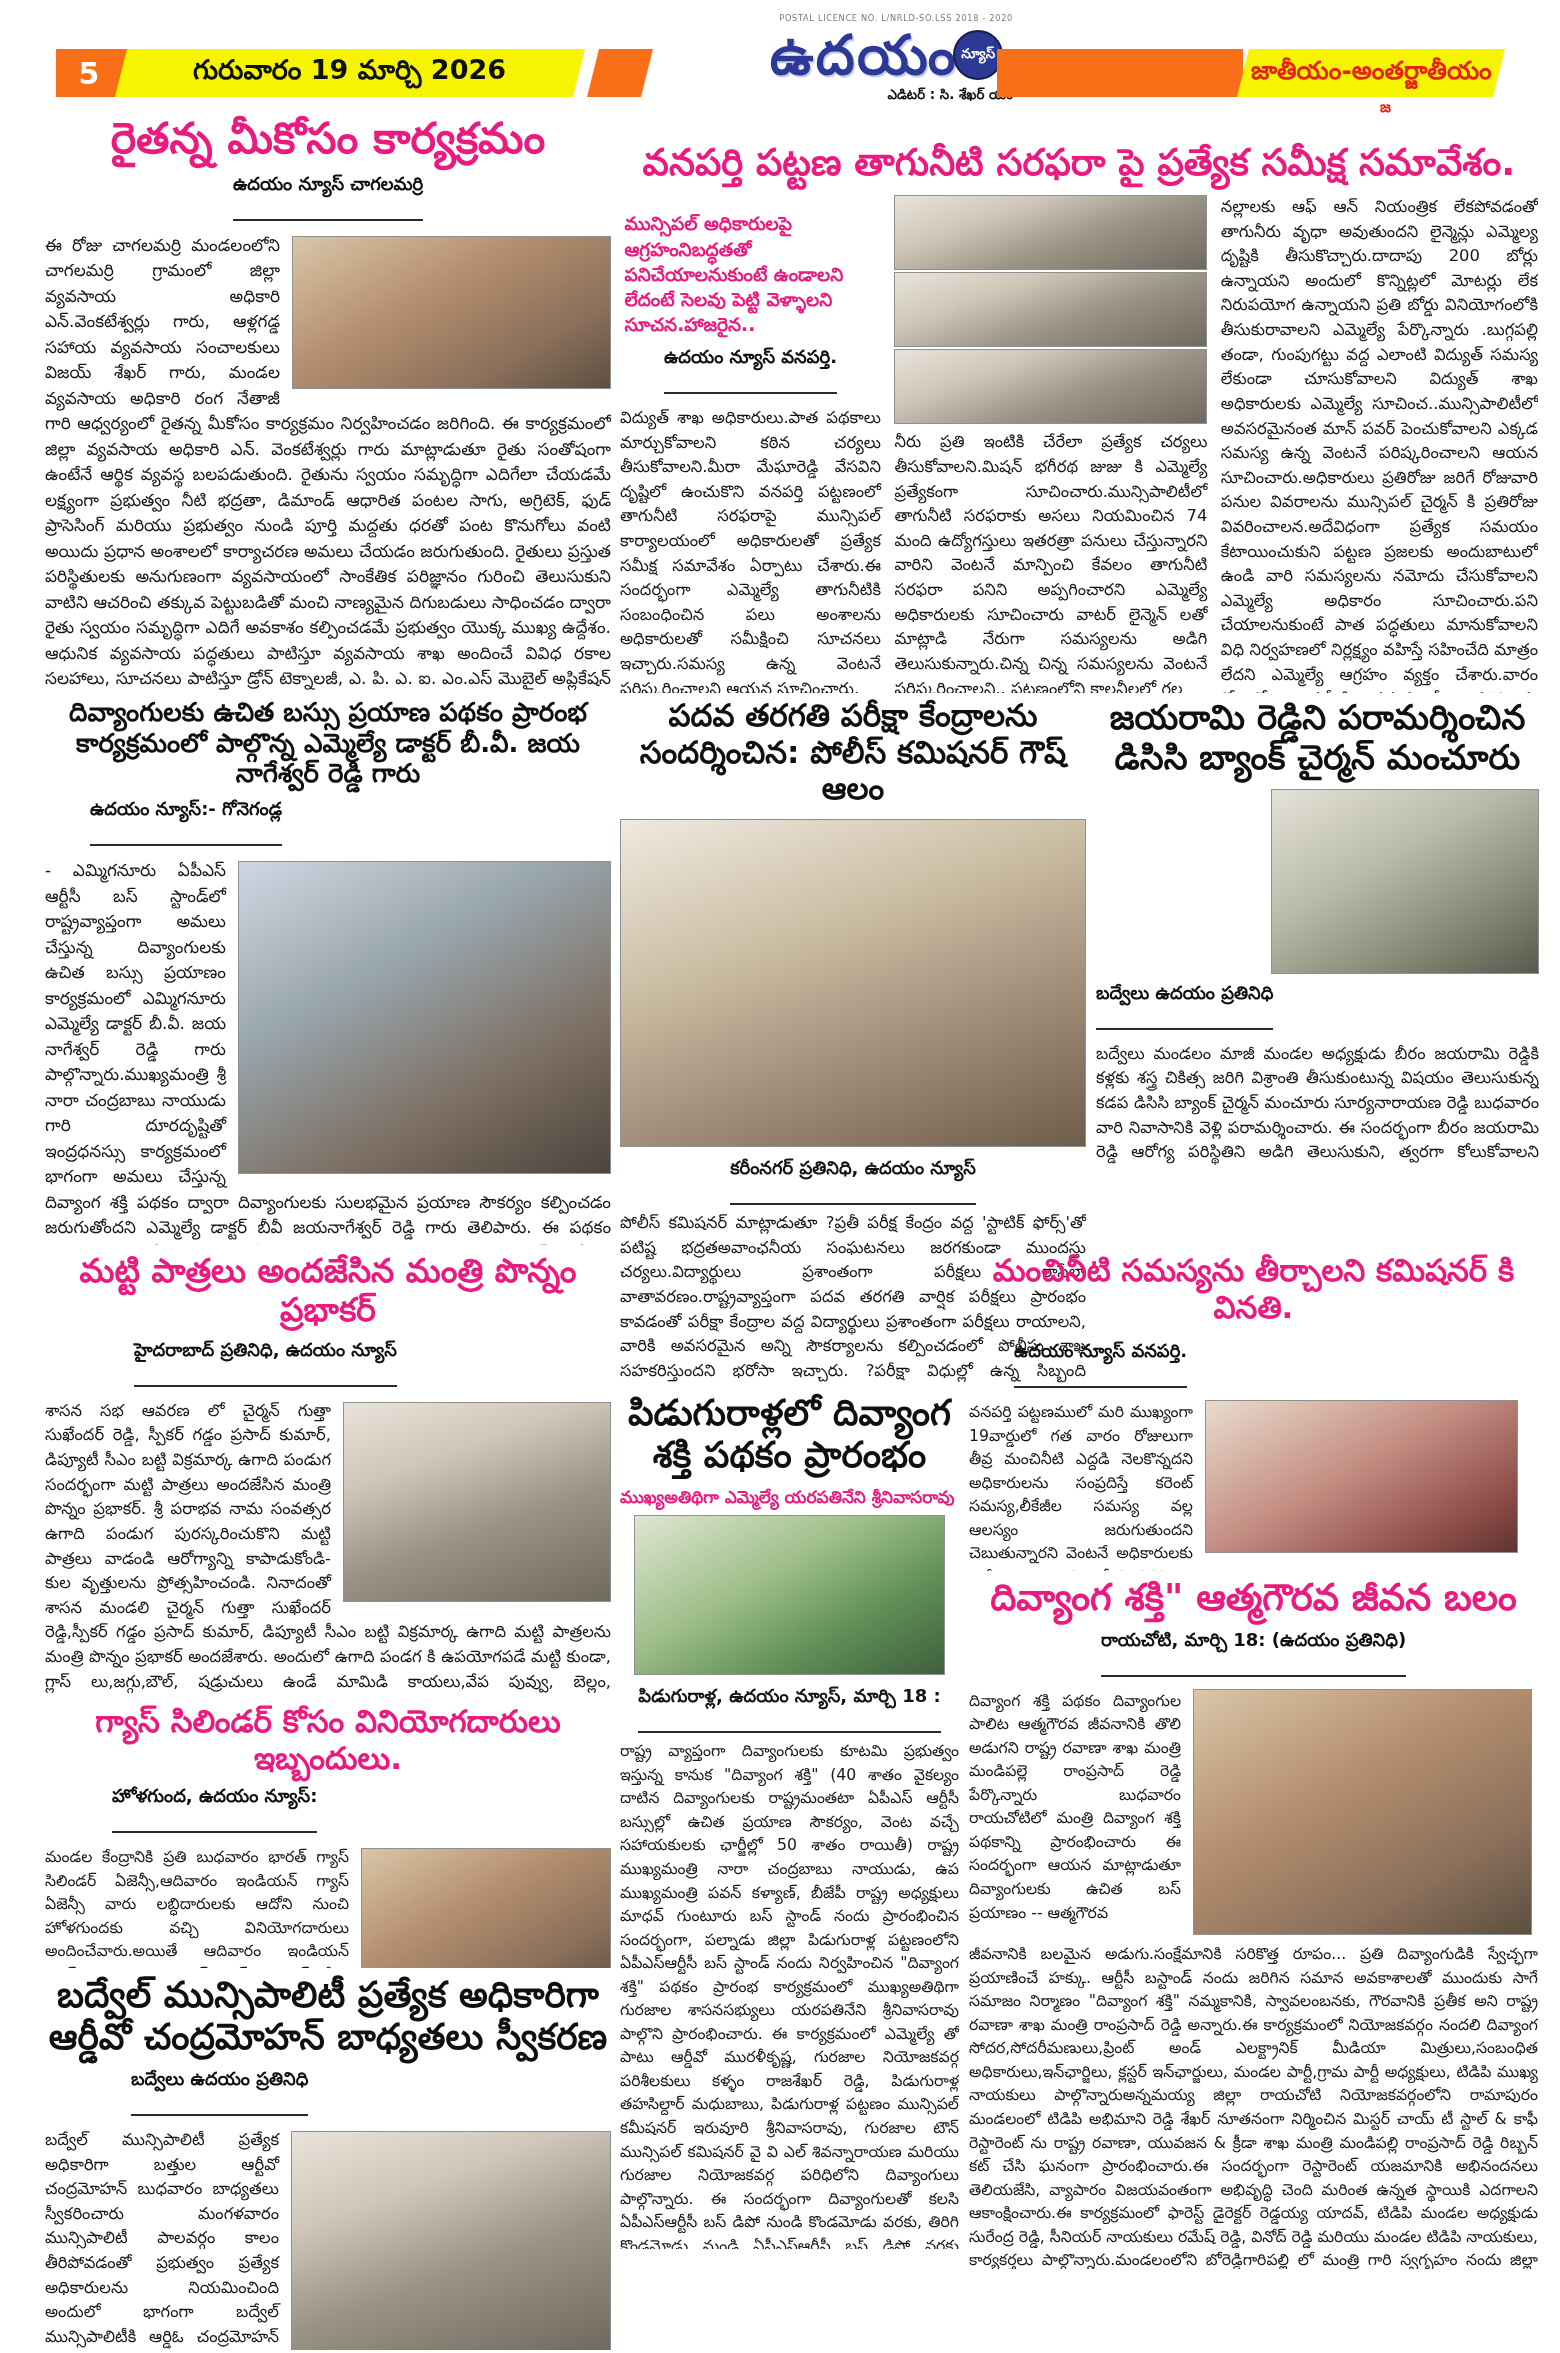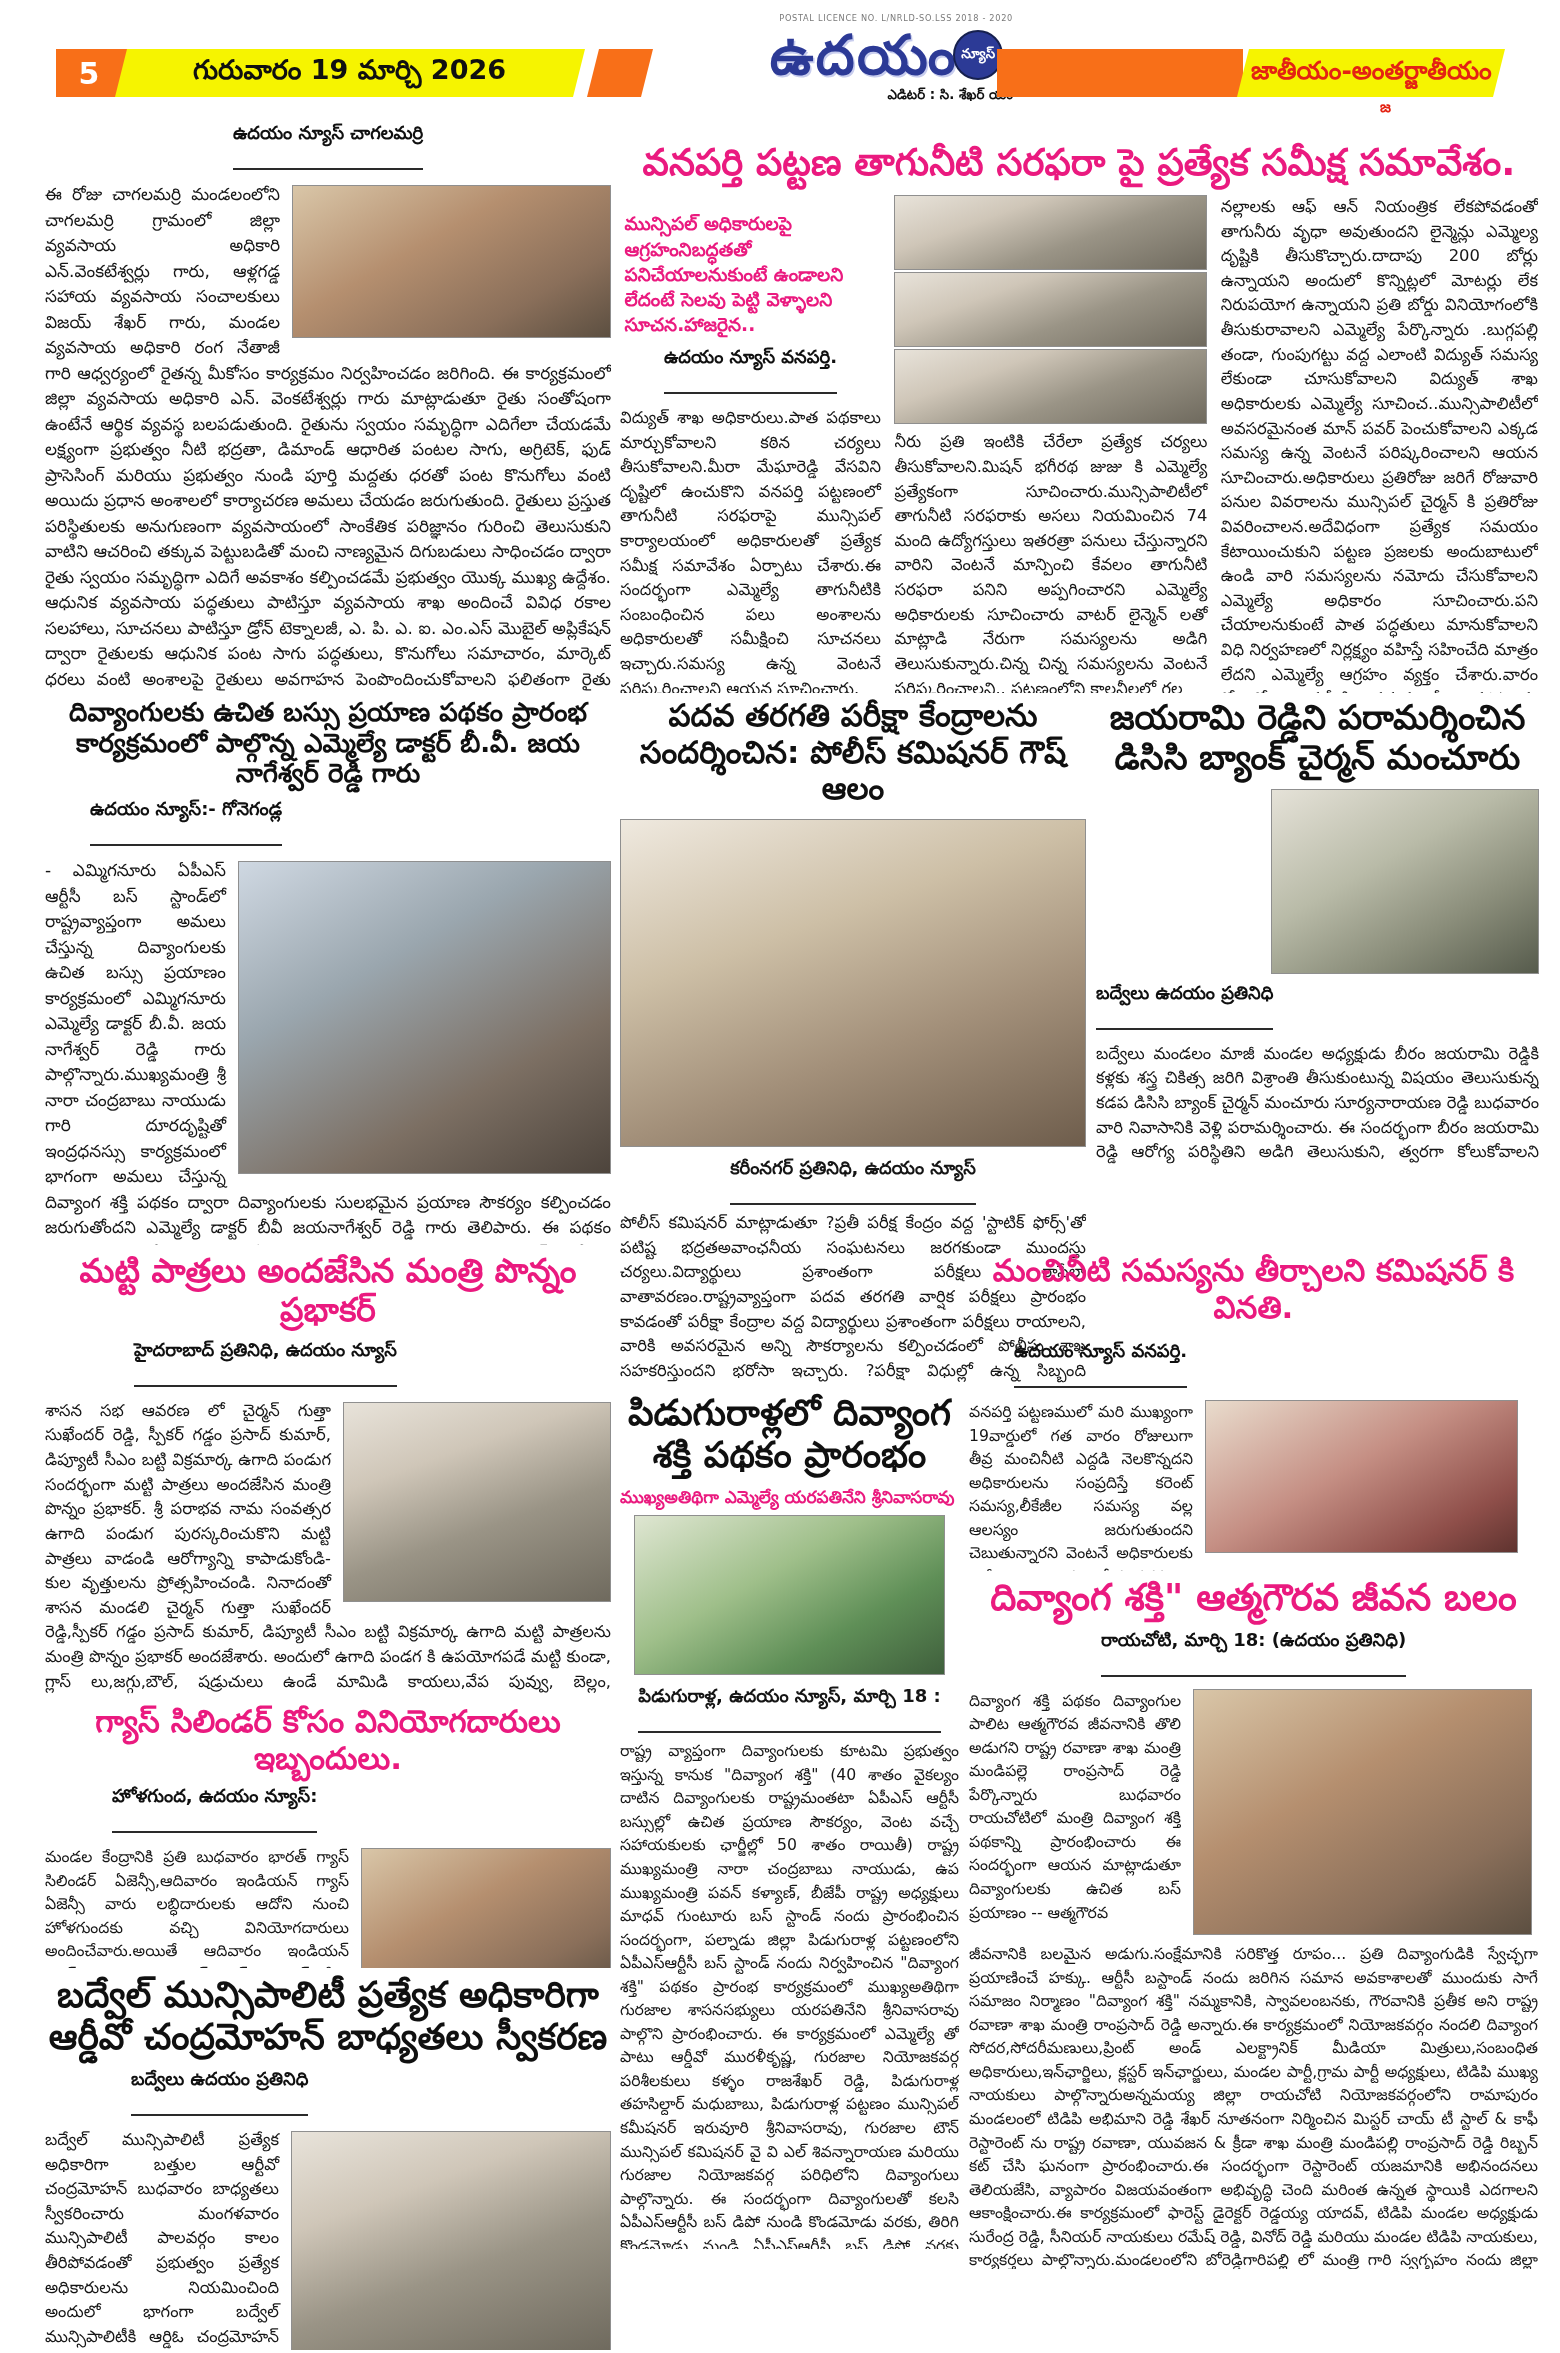--- a/index.html
+++ b/index.html
@@ -74,20 +74,21 @@
     <div class="editor">ఎడిటర్ : సి. శేఖర్ యం</div>
   </div>
 
   <div class="orange-rect" style="left:997px;top:49px;width:246px;height:48px;"></div>
   <div class="band yellow" style="left:1243px;top:49px;width:256px;">
     <span class="unskew section-text">జాతీయం-అంతర్జాతీయం</span>
   </div>
   <div class="section-mark" style="left:1380px;top:98px;">జ</div>
 
   <div class="art" style="left:45px;top:113px;width:566px;height:581px;">
+    <div class="hl pink" style="font-size:43px;">రైతన్న మీకోసం కార్యక్రమం</div>
     <div class="by center"><span class="u">ఉదయం న్యూస్ చాగలమర్రి</span></div>
     <div class="bd">
       <div class="ph ph-crowd fl-r" style="width:319px;height:153px;"></div>
       <span>ఈ రోజు చాగలమర్రి మండలంలోని చాగలమర్రి గ్రామంలో జిల్లా వ్యవసాయ అధికారి ఎన్.వెంకటేశ్వర్లు గారు, ఆళ్లగడ్డ సహాయ వ్యవసాయ సంచాలకులు విజయ్ శేఖర్ గారు, మండల వ్యవసాయ అధికారి రంగ నేతాజీ గారి ఆధ్వర్యంలో రైతన్న మీకోసం కార్యక్రమం నిర్వహించడం జరిగింది. ఈ కార్యక్రమంలో జిల్లా వ్యవసాయ అధికారి ఎన్. వెంకటేశ్వర్లు గారు మాట్లాడుతూ రైతు సంతోషంగా ఉంటేనే ఆర్థిక వ్యవస్థ బలపడుతుంది. రైతును స్వయం సమృద్ధిగా ఎదిగేలా చేయడమే లక్ష్యంగా ప్రభుత్వం నీటి భద్రతా, డిమాండ్ ఆధారిత పంటల సాగు, అగ్రిటెక్, ఫుడ్ ప్రాసెసింగ్ మరియు ప్రభుత్వం నుండి పూర్తి మద్దతు ధరతో పంట కొనుగోలు వంటి అయిదు ప్రధాన అంశాలలో కార్యాచరణ అమలు చేయడం జరుగుతుంది. రైతులు ప్రస్తుత పరిస్థితులకు అనుగుణంగా వ్యవసాయంలో సాంకేతిక పరిజ్ఞానం గురించి తెలుసుకుని వాటిని ఆచరించి తక్కువ పెట్టుబడితో మంచి నాణ్యమైన దిగుబడులు సాధించడం ద్వారా రైతు స్వయం సమృద్ధిగా ఎదిగే అవకాశం కల్పించడమే ప్రభుత్వం యొక్క ముఖ్య ఉద్దేశం. ఆధునిక వ్యవసాయ పద్ధతులు పాటిస్తూ వ్యవసాయ శాఖ అందించే వివిధ రకాల సలహాలు, సూచనలు పాటిస్తూ డ్రోన్ టెక్నాలజీ, ఎ. పి. ఎ. ఐ. ఎం.ఎస్ మొబైల్ అప్లికేషన్ ద్వారా రైతులకు ఆధునిక పంట సాగు పద్ధతులు, కొనుగోలు సమాచారం, మార్కెట్ ధరలు వంటి అంశాలపై రైతులు అవగాహన పెంపొందించుకోవాలని ఫలితంగా రైతు కేవలం ఉత్పత్తిదారుడిగా కాకుండా విలువను సృష్టించే భాగస్వామిగా మారే అవకాశం ఉంటుందని తెలిపారు. ఈ కార్యక్రమంలో ఏ. ఈ. ఓ లు మంజుల, రేవతి, గ్రామ వ్యవసాయ సహాయకులు మరియు రైతులు పాల్గొన్నారు.</span>
     </div>
   </div>
 
   <div class="art" style="left:620px;top:113px;width:918px;height:580px;">
     <div class="hl pink" style="font-size:37px;margin-top:28px;">వనపర్తి పట్టణ తాగునీటి సరఫరా పై ప్రత్యేక సమీక్ష సమావేశం.</div>
     <div class="f-cols">

